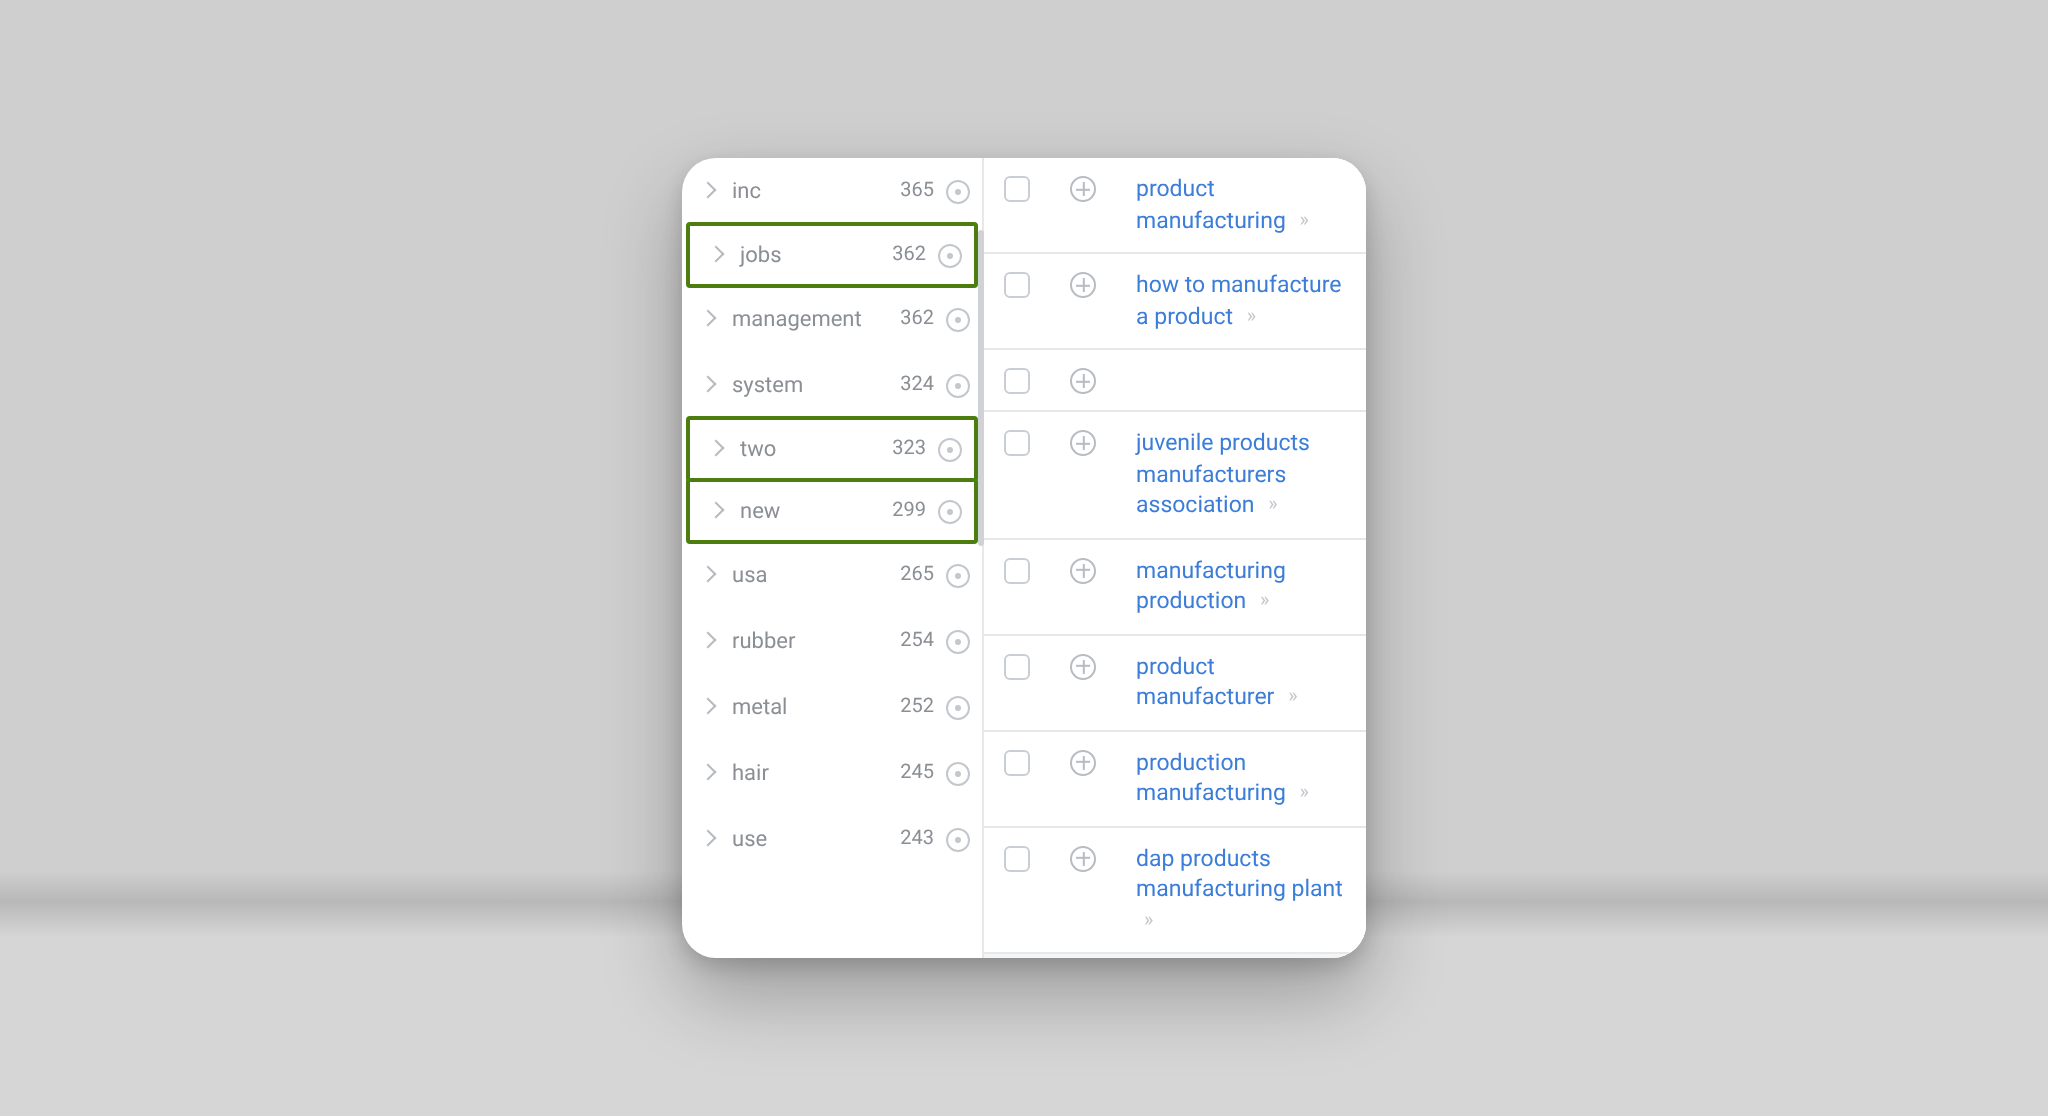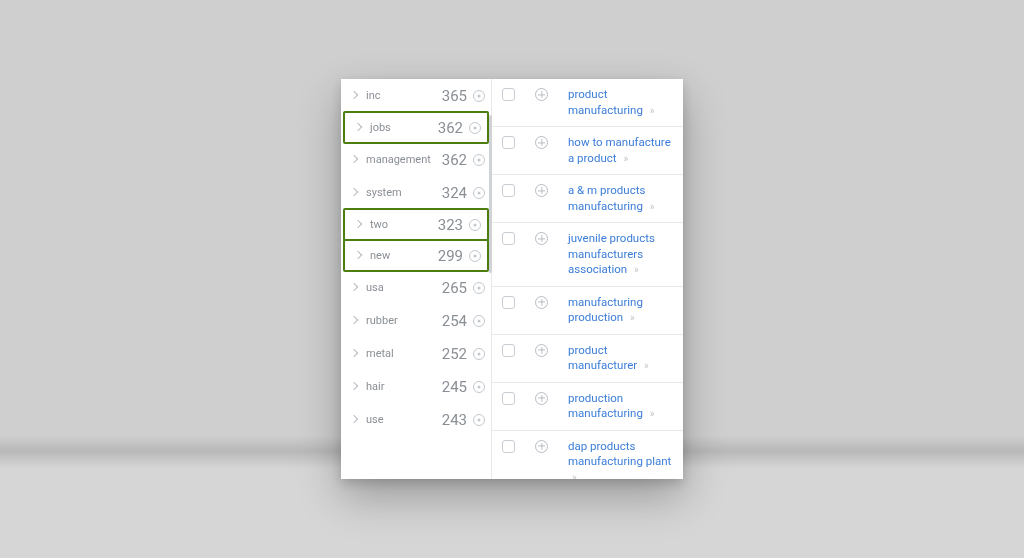--- a/index.html
+++ b/index.html
@@ -1,26 +1,26 @@
 <!DOCTYPE html>
 <html><head>
 <meta charset="utf-8">
 <style>
   html,body{margin:0;padding:0;width:1024px;height:558px;font-family:-apple-system,BlinkMacSystemFont,"Segoe UI",Roboto,Arial,sans-serif;}
   .stage{width:1024px;height:558px;position:relative;background:linear-gradient(to bottom,#cfcfcf 0%,#cfcfcf 78%,#b8b8b8 80.8%,#d6d6d6 84%,#d6d6d6 100%);display:flex;align-items:center;justify-content:center;}
-  .card{width:342px;height:400px;background:#ffffff;position:relative;box-shadow:0 18px 40px rgba(0,0,0,.28),0 4px 10px rgba(0,0,0,.15);overflow:hidden;}
+  .card{width:342px;height:400px;background:#ffffff;position:relative;box-shadow:0 18px 40px rgba(0,0,0,.28),0 4px 10px rgba(0,0,0,.15);overflow:hidden;border-radius:17px;}
   .cols{display:flex;height:100%;}
   .left{width:150px;flex:0 0 150px;display:flex;flex-direction:column;padding-top:0;box-sizing:border-box;}
   .right{flex:1;background:#f4f5f6;border-left:1px solid #e6e8ea;display:flex;flex-direction:column;box-sizing:border-box;overflow:hidden;}
   .krow{height:33px;display:flex;align-items:center;padding:0 6px 0 10px;box-sizing:border-box;font-size:11px;color:#7a7f85;position:relative;}
   .krow.hl{border:2px solid #4d7c0f;border-radius:2px;margin:-1px 2px;}
   .chev{width:7px;height:7px;flex:0 0 7px;display:inline-block;position:relative;margin-right:8px;}
   .chev::before{content:"";position:absolute;left:0;top:0;width:5px;height:5px;border-right:1.4px solid #b6bbc1;border-top:1.4px solid #b6bbc1;transform:rotate(45deg);}
   .kw{flex:1;color:#8a8f95;}
-  .cnt{color:#8a8f95;margin-right:6px;font-size:15px;}
+  .cnt{color:#8a8f95;margin-right:6px;font-size:10px;}
   .eye{width:12px;height:12px;flex:0 0 12px;display:inline-block;border:1.2px solid #c3c8ce;border-radius:50%;position:relative;box-sizing:border-box;}
   .eye::after{content:"";position:absolute;left:50%;top:50%;width:3px;height:3px;background:#c3c8ce;border-radius:50%;transform:translate(-50%,-50%);}
   .scrollhint{position:absolute;left:148px;top:36px;width:3px;height:158px;background:#cfd3d7;border-radius:3px;}
   .srow{border-bottom:1px solid #e6e8ea;padding:8px 10px 8px 10px;display:flex;align-items:flex-start;gap:20px;background:#fff;}
   .srow:first-child{border-top:none;}
   .right-inner{background:#fff;display:flex;flex-direction:column;}
   .cb{width:13px;height:13px;flex:0 0 13px;border:1px solid #c9ced4;border-radius:3px;margin-top:1px;background:#fff;box-sizing:border-box;}
   .plus{width:13px;height:13px;flex:0 0 13px;border:1.2px solid #b7bcc3;border-radius:50%;position:relative;margin-top:1px;box-sizing:border-box;}
   .plus::before,.plus::after{content:"";position:absolute;background:#b7bcc3;}
   .plus::before{left:2px;right:2px;top:50%;height:1.2px;transform:translateY(-50%);}
@@ -112,21 +112,20 @@
               <span class="slabel"><span>product manufacturing</span> <span class="dchev">»</span></span>
             </div>
             <div class="srow">
               <span class="cb"></span>
               <span class="plus"></span>
               <span class="slabel"><span>how to manufacture a product</span> <span class="dchev">»</span></span>
             </div>
             <div class="srow">
               <span class="cb"></span>
               <span class="plus"></span>
-              <span class="slabel"><span>a &amp; m products manufacturing</span> <span class="dchev">»</span></span>
             </div>
             <div class="srow">
               <span class="cb"></span>
               <span class="plus"></span>
               <span class="slabel"><span>juvenile products manufacturers association</span> <span class="dchev">»</span></span>
             </div>
             <div class="srow">
               <span class="cb"></span>
               <span class="plus"></span>
               <span class="slabel"><span>manufacturing production</span> <span class="dchev">»</span></span>

